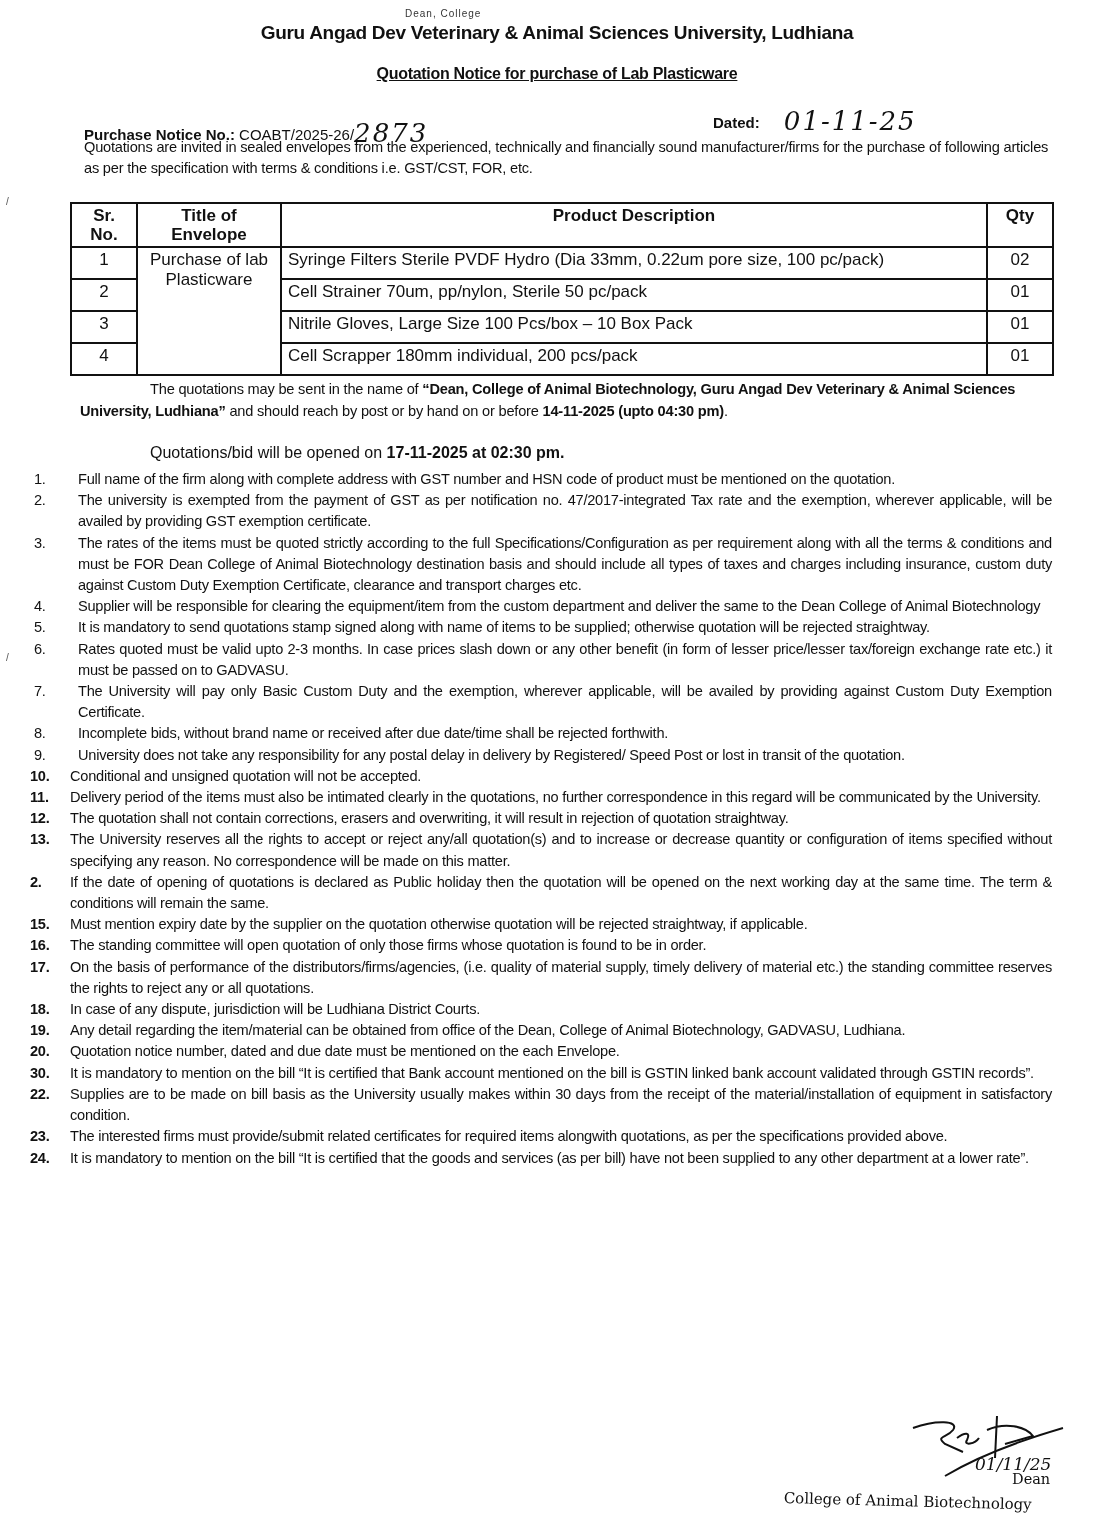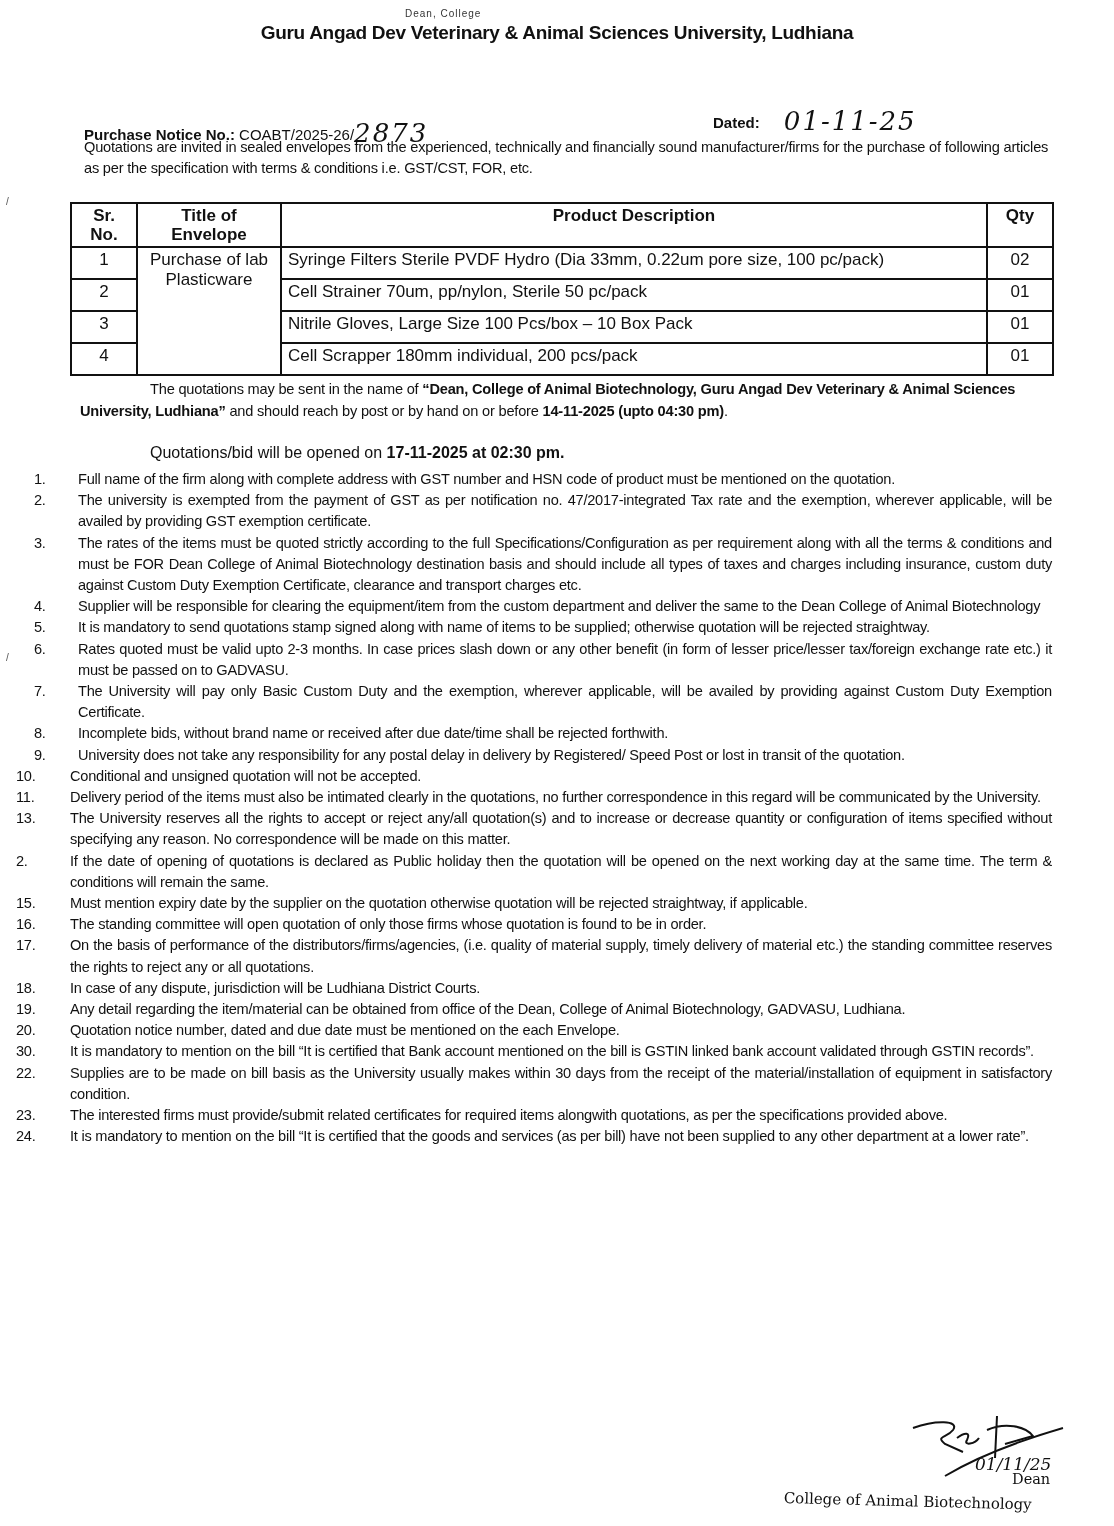--- a/index.html
+++ b/index.html
@@ -32,34 +32,35 @@
   table.items th.c-desc { text-align: center; }
 
   .sendto { position: absolute; left: 80px; top: 378px; width: 975px; font-size: 14.6px; line-height: 22px; letter-spacing: -0.2px; }
   .sendto .ind { display: inline-block; width: 70px; }
   .opened { position: absolute; left: 150px; top: 444px; font-size: 16px; }
 
   ol.terms { position: absolute; left: 0; top: 469px; width: 1114px; margin: 0; padding: 0; list-style: none; font-size: 14.6px; line-height: 21.2px; letter-spacing: -0.25px; }
   ol.terms li { position: relative; padding-left: 78px; padding-right: 62px; margin-bottom: 0; }
   ol.terms li .num { position: absolute; left: 34px; }
   ol.terms li.w2 { padding-left: 70px; }
-  ol.terms li.w2 .num { left: 16px; }
+  ol.terms li.w2 .num { left: 30px; font-weight: bold; }
   ol.terms li .txt { text-align: justify; display: block; }
 
   .signature { position: absolute; left: 905px; top: 1408px; width: 160px; height: 70px; }
   .sig-dean { position: absolute; left: 1012px; top: 1471px; font-family: "DejaVu Serif", serif; font-size: 14.5px; }
   .sig-college { position: absolute; left: 784px; top: 1489px; font-family: "DejaVu Serif", serif; font-size: 15px; transform: rotate(1.5deg); transform-origin: left top; }
 </style>
 </head>
 <body>
 
 <div class="page">
 
   <div class="hdr-cut">Dean, College</div>
   <div class="univ">Guru Angad Dev Veterinary &amp; Animal Sciences University, Ludhiana</div>
+  <div class="title">Quotation Notice for purchase of Lab Plasticware</div>
 
   <div class="notice-no">
     <b>Purchase Notice No.:</b>
     <span>COABT/2025-26/</span><span class="hand">2873</span>
   </div>
   <div class="dated">
     <span>Dated:</span>
     <span class="hand">01-11-25</span>
   </div>
 
@@ -145,20 +146,24 @@
         <span class="num">9.</span>
         <span class="txt">University does not take any responsibility for any postal delay in delivery by Registered/ Speed Post or lost in transit of the quotation.</span>
       </li>
     <li class="w2">
         <span class="num">10.</span>
         <span class="txt">Conditional and unsigned quotation will not be accepted.</span>
       </li>
     <li class="w2">
         <span class="num">11.</span>
         <span class="txt">Delivery period of the items must also be intimated clearly in the quotations, no further correspondence in this regard will be communicated by the University.</span>
+      </li>
+    <li class="w2">
+        <span class="num">12.</span>
+        <span class="txt">The quotation shall not contain corrections, erasers and overwriting, it will result in rejection of quotation straightway.</span>
       </li>
     <li class="w2">
         <span class="num">13.</span>
         <span class="txt">The University reserves all the rights to accept or reject any/all quotation(s) and to increase or decrease quantity or configuration of items specified without specifying any reason. No correspondence will be made on this matter.</span>
       </li>
     <li class="w2">
         <span class="num">2.</span>
         <span class="txt">If the date of opening of quotations is declared as Public holiday then the quotation will be opened on the next working day at the same time. The term &amp; conditions will remain the same.</span>
       </li>
     <li class="w2">

